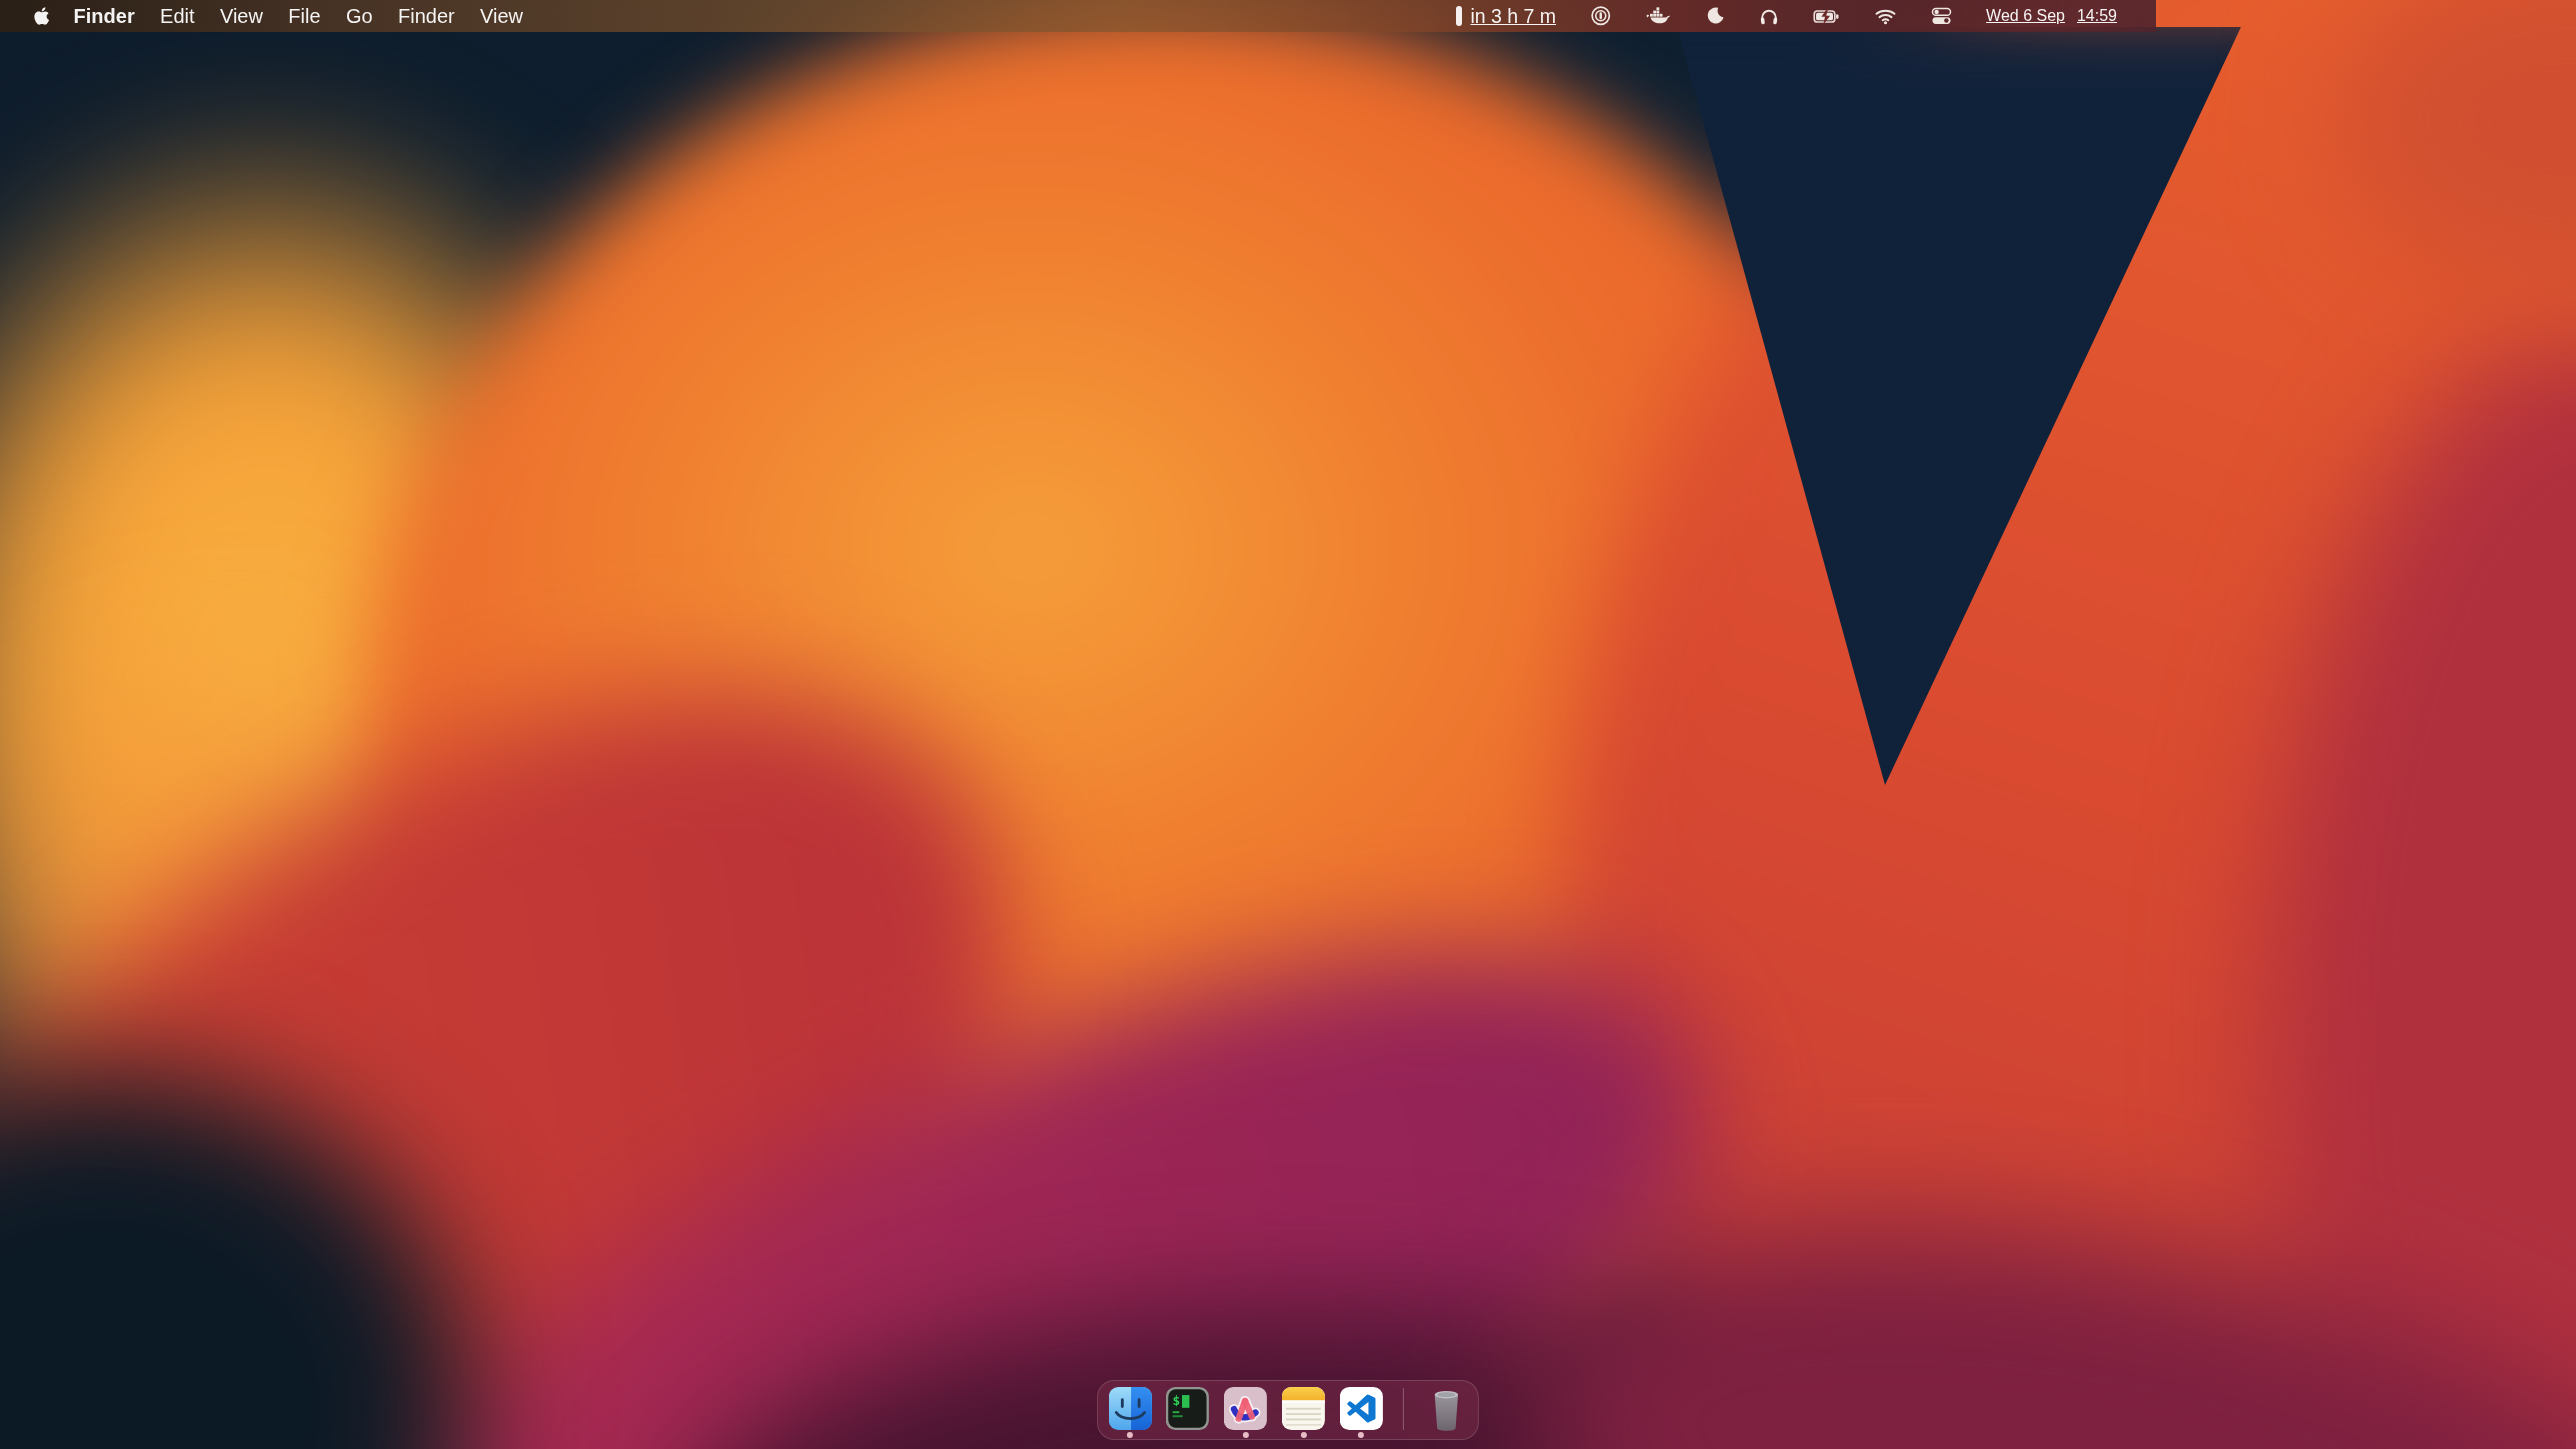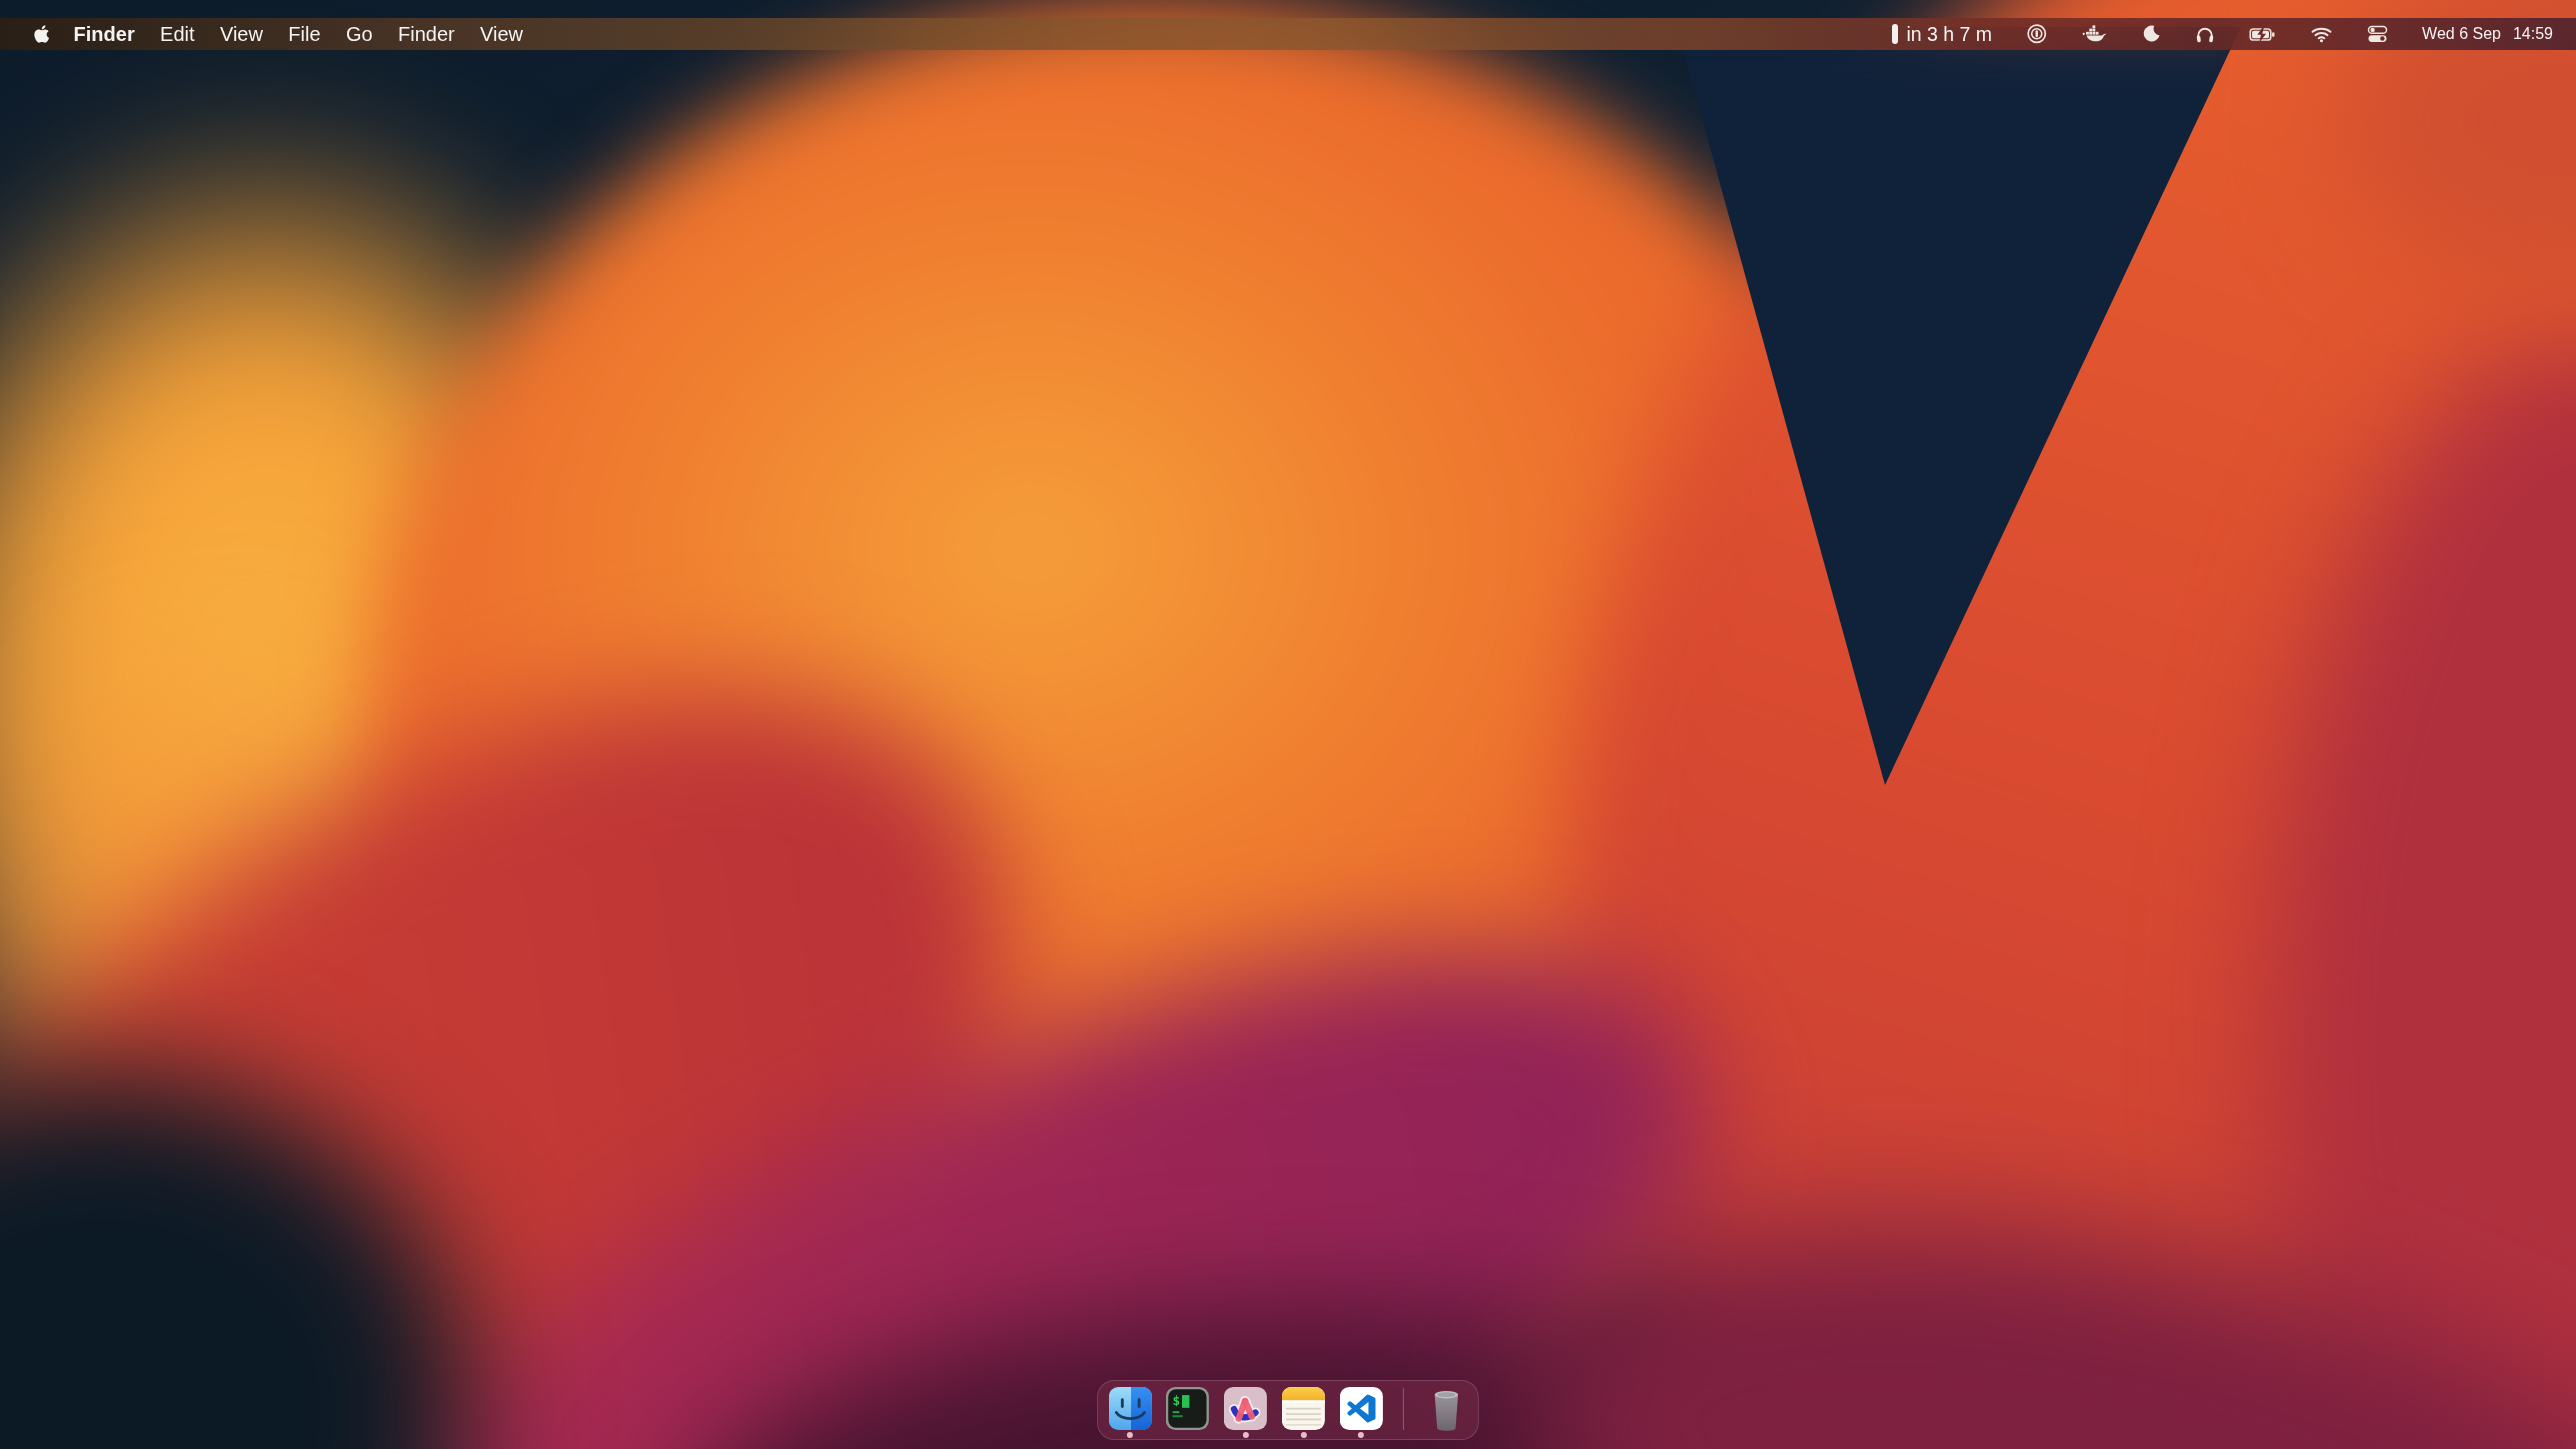--- a/index.html
+++ b/index.html
@@ -27,31 +27,31 @@
     background:linear-gradient(120deg,#d2472f 0%,#b72f3a 100%);filter:blur(57px);}
   .l-magenta{left:168px;top:1107px;width:1610px;height:637px;border-radius:50%;transform:rotate(-28deg);
     background:linear-gradient(110deg,#b02c50 0%,#8e2158 100%);filter:blur(57px);}
   .l-blcorner{left:-268px;top:1073px;width:738px;height:671px;border-radius:50%;
     background:#0c1a26;filter:blur(64px);}
   .l-plum{left:671px;top:1308px;width:1275px;height:503px;border-radius:50%;
     background:#471430;filter:blur(60px);}
   .l-brmagenta{left:1509px;top:1261px;width:1275px;height:537px;border-radius:50%;transform:rotate(14deg);
     background:#7e2040;filter:blur(64px);}
   
-  .menubar{position:absolute;left:0;top:18px;width:2576px;height:32px;display:flex;align-items:center;
+  .menubar{position:absolute;left:0;top:0;width:2156px;height:32px;display:flex;align-items:center;
     background:linear-gradient(90deg,
       rgba(46,32,20,.88) 0%,rgba(84,56,36,.82) 16%,rgba(120,80,44,.76) 36%,
       rgba(138,88,46,.74) 52%,rgba(134,70,40,.78) 66%,rgba(118,45,38,.82) 78%,
       rgba(95,38,40,.85) 88%,rgba(74,34,46,.88) 100%);
     backdrop-filter:blur(20px);color:rgba(255,255,255,.95);font-size:20px;}
   .mb-left{display:flex;align-items:center;padding-left:21.5px;}
   .apple{display:flex;align-items:center;padding:0 12px;}
   .mb-item{padding:0 12.7px;white-space:nowrap;}
   .mb-item.bold{font-weight:700;}
-  .mb-right{margin-left:auto;display:flex;align-items:center;gap:34px;padding-right:23px;}
+  .mb-right{margin-left:auto;display:flex;align-items:center;gap:34px;padding-right:39px;text-decoration:underline;}
   .st{display:flex;align-items:center;}
   .timer{display:flex;align-items:center;gap:8px;font-size:19.5px;}
   .timer-pill{width:6px;height:20px;border-radius:3.4px;background:rgba(255,255,255,.93);}
   .clock{display:flex;align-items:baseline;gap:12px;font-size:16px;white-space:nowrap;}
   
   .dock{position:absolute;left:50%;transform:translateX(-50%);bottom:9.4px;height:60px;
     display:flex;align-items:flex-start;padding:6px 10.7px 0 10.7px;gap:14.8px;border-radius:17.4px;
     background:rgba(128,56,78,.38);border:1.3px solid rgba(255,255,255,.15);
     backdrop-filter:blur(27px) saturate(1.2);box-sizing:border-box;}
   .dock-item{position:relative;width:43px;height:53px;display:flex;justify-content:center;}

